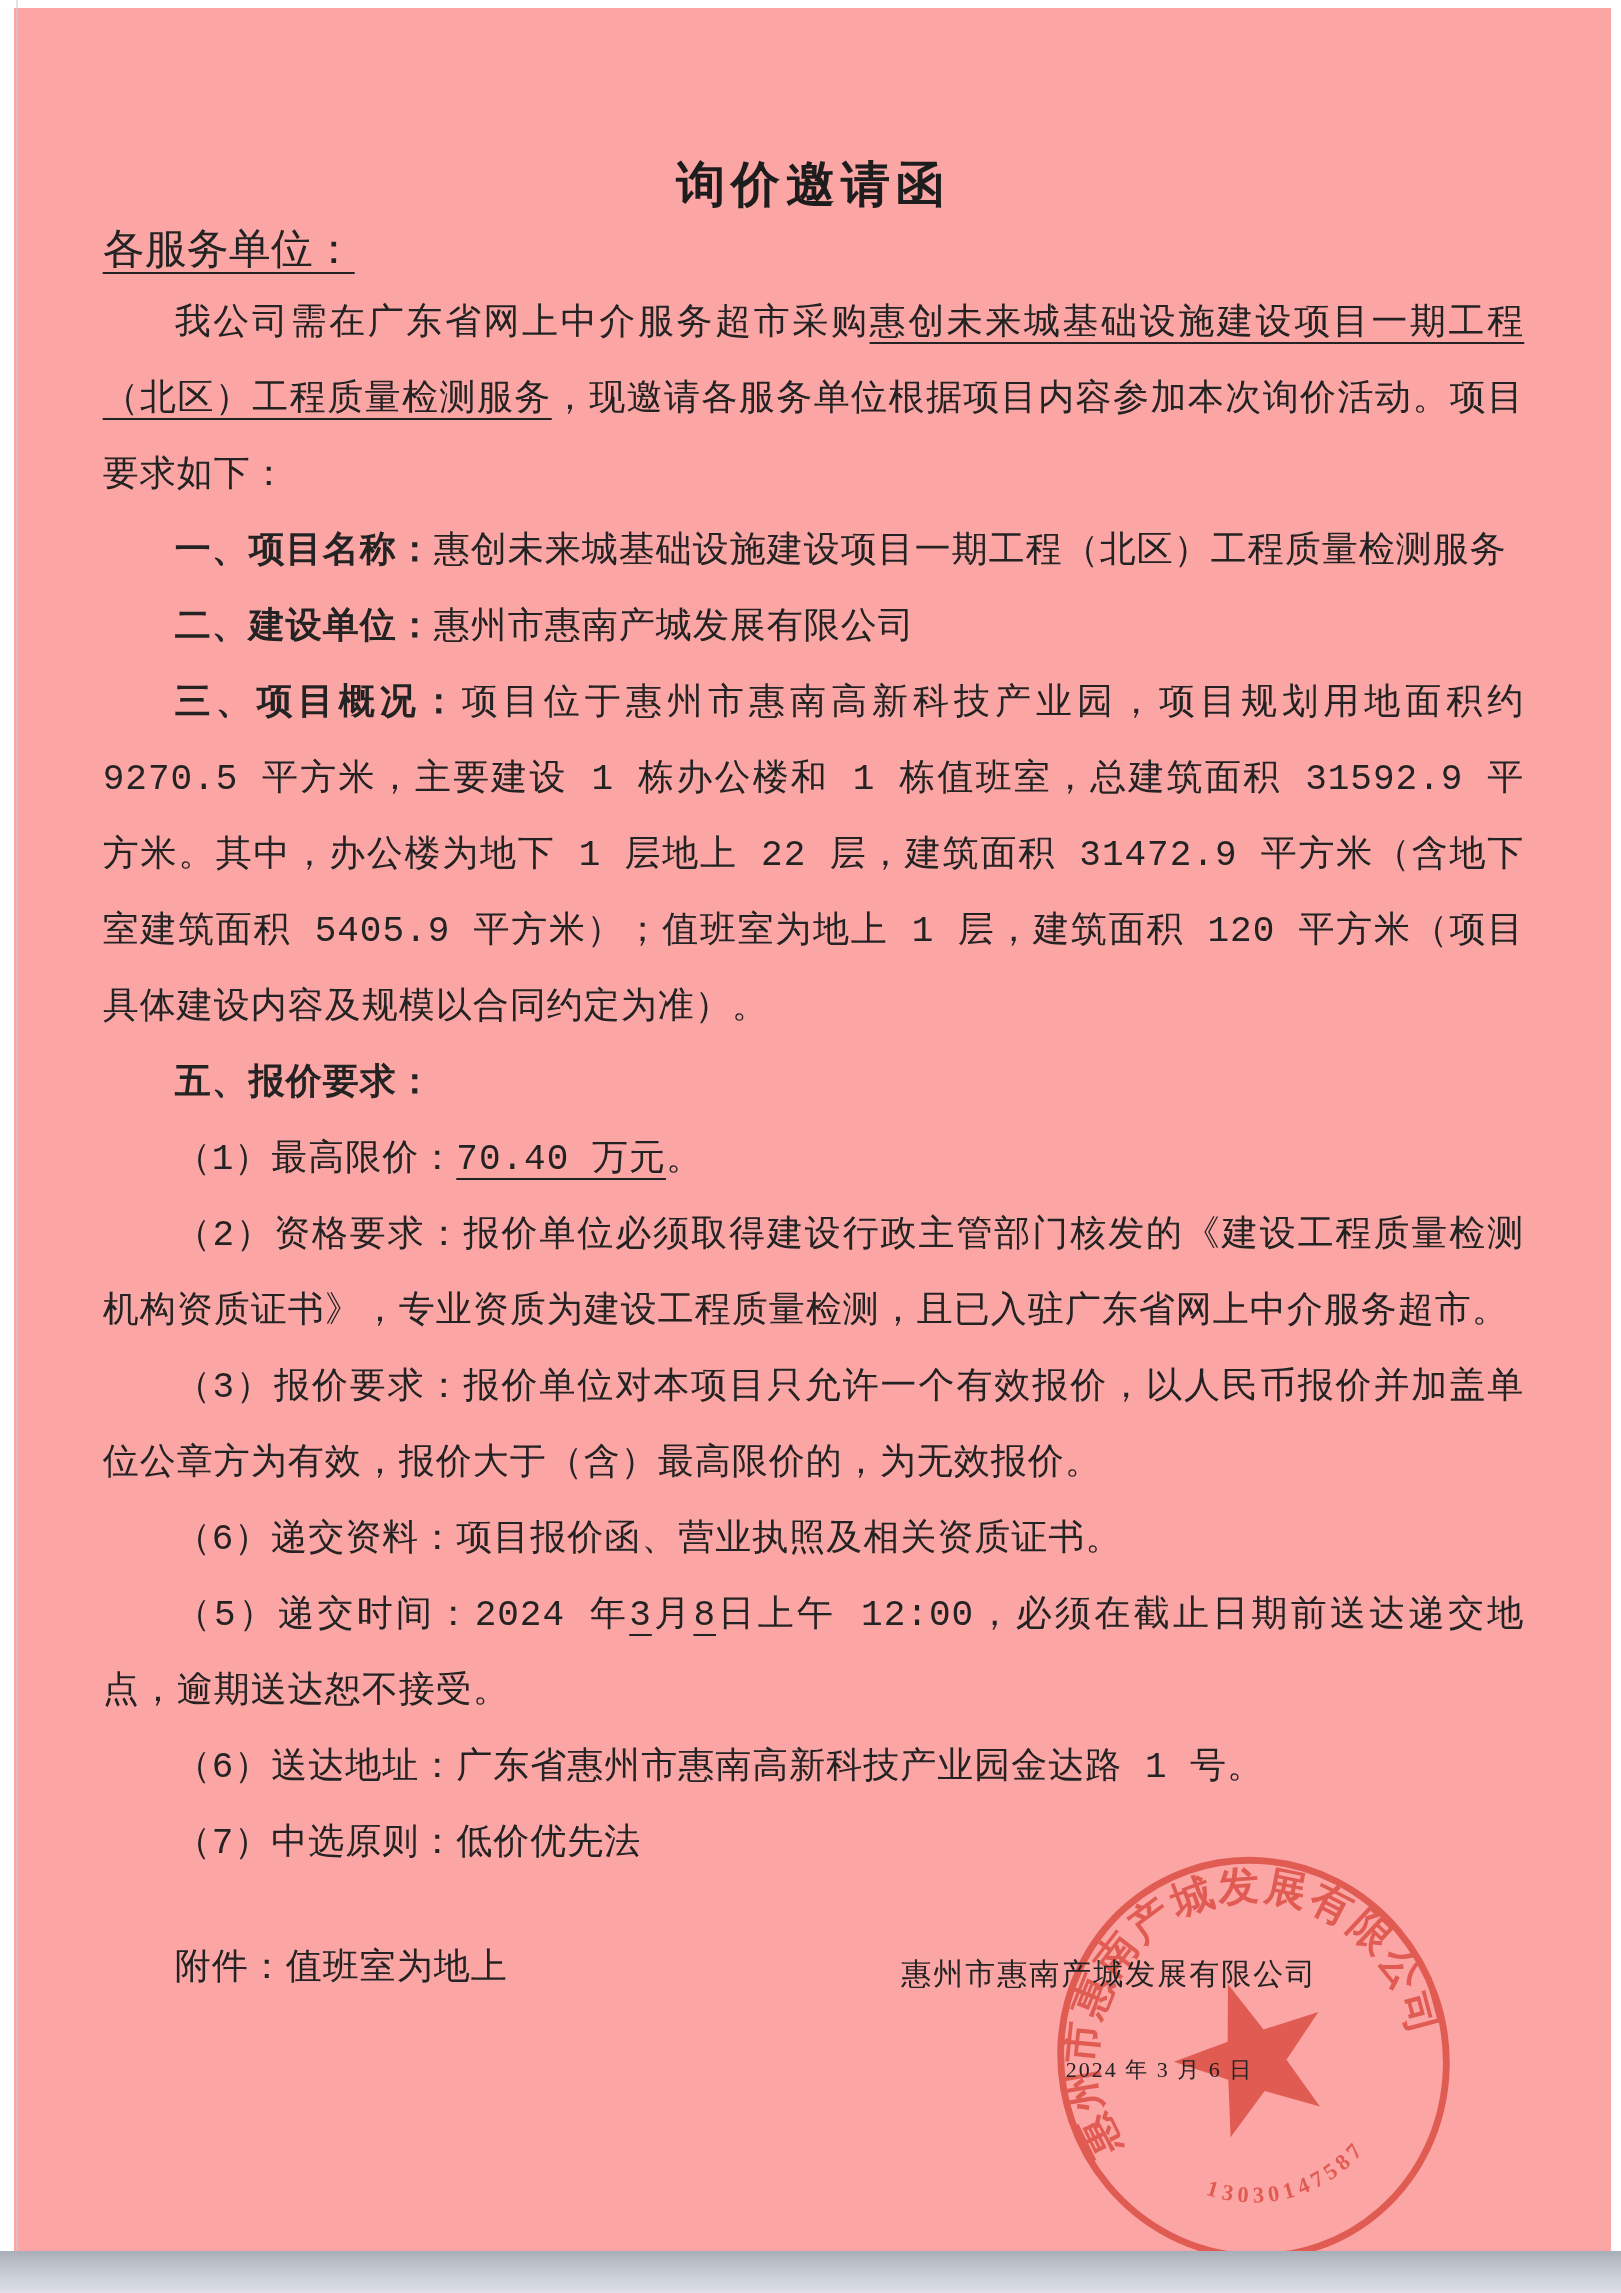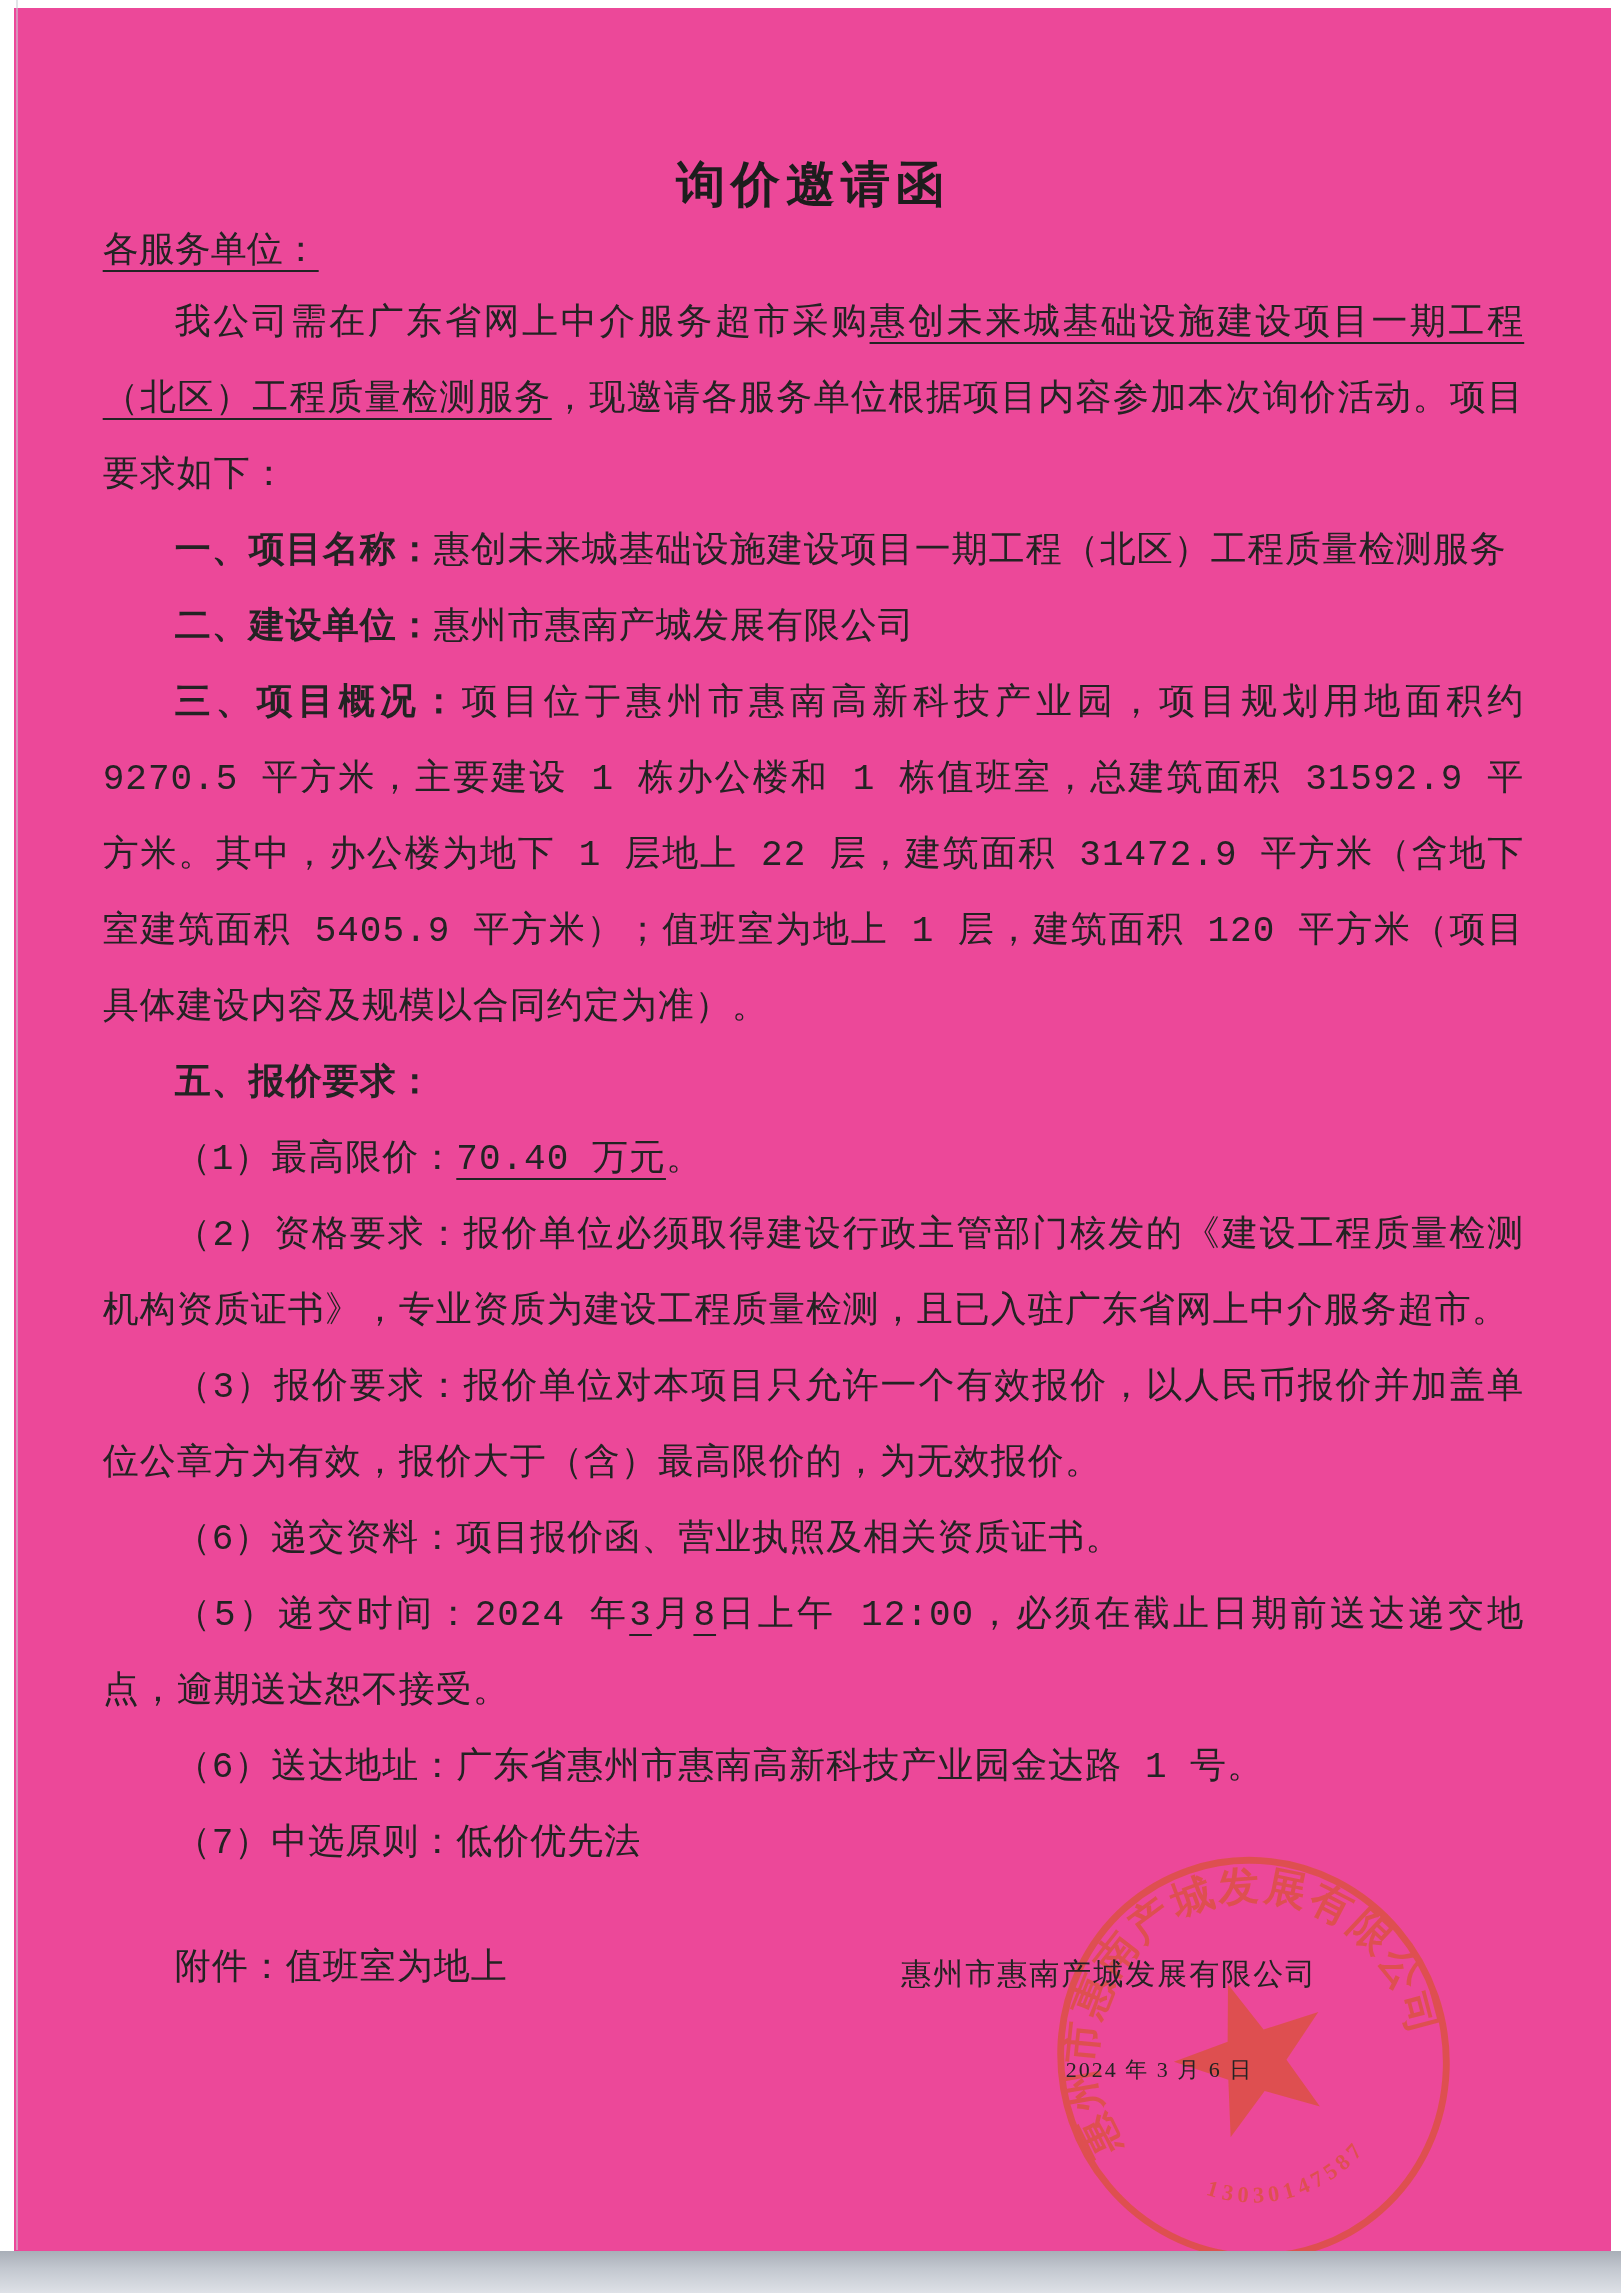--- a/index.html
+++ b/index.html
@@ -8,21 +8,21 @@
     width:1621px;height:2294px;
     background:#ffffff;
     font-family:"Liberation Serif","DejaVu Serif",serif;
     position:relative;
     overflow:hidden;
   }
   .scan{position:absolute;inset:0;background:#ffffff;}
   
   .page{
     position:absolute;left:13.7px;top:7.8px;right:9.8px;bottom:43px;
-    background:#ec4899;
+    background:#fca5a5;
     color:#232323;
   }
   .edge-line{
     position:absolute;left:15.7px;top:0;width:2px;height:2250px;
     background:#c9ced6;opacity:.55;z-index:3;
   }
   .bottom-band{
     position:absolute;left:0;right:0;bottom:0;height:43px;
     background:linear-gradient(180deg,#a8aeb7 0%,#c2c7cf 40%,#dfe2e8 100%);
     z-index:2;
@@ -30,21 +30,21 @@
   .content{padding:0 87px 0 89px;}
   .title{
     margin:147px 0 0 0;
     text-align:center;
     font-size:49px;line-height:59px;
     font-weight:bold;letter-spacing:5.9px;
     color:#1d1d1d;
   }
   .salutation{
     margin-top:14.7px;
-    font-size:36px;line-height:43px;
+    font-size:42px;line-height:43px;
   }
   .para{
     margin:0;
     font-size:36px;line-height:76px;
     text-align:justify;
     text-indent:2em;
     letter-spacing:1px;
     font-family:Liberation Mono, monospace;
   }
   .first-block{margin-top:14.7px;}

